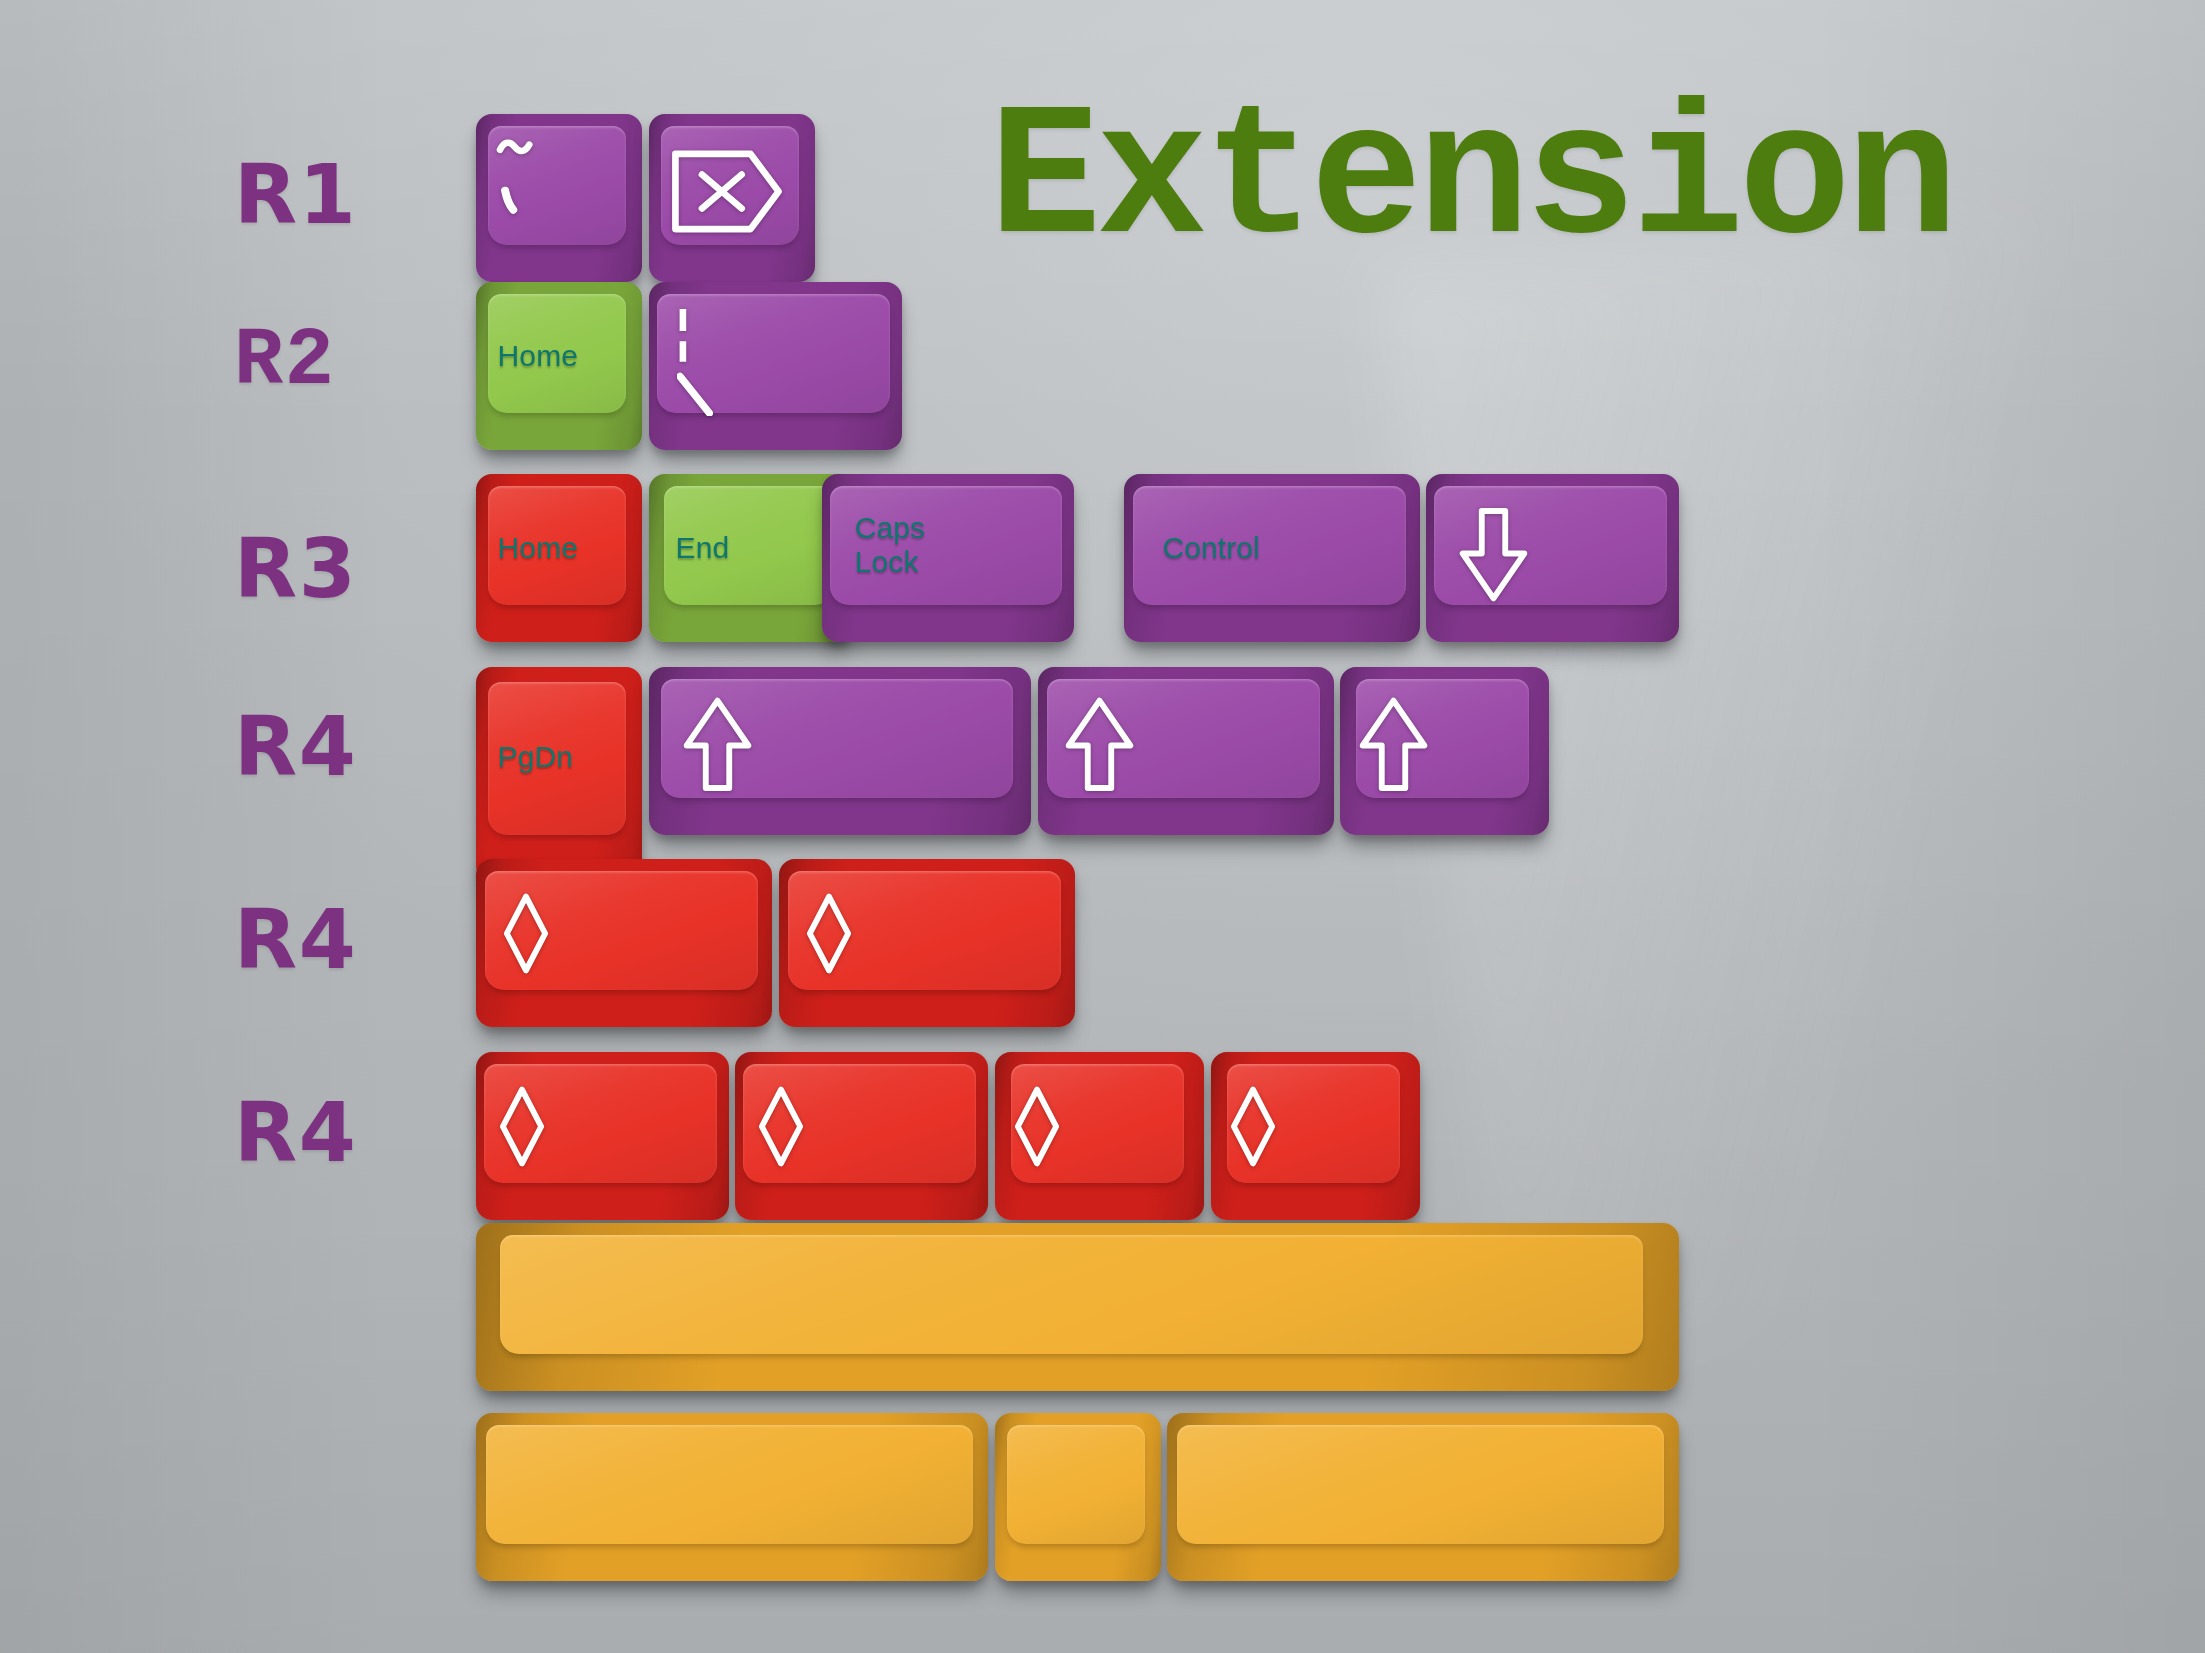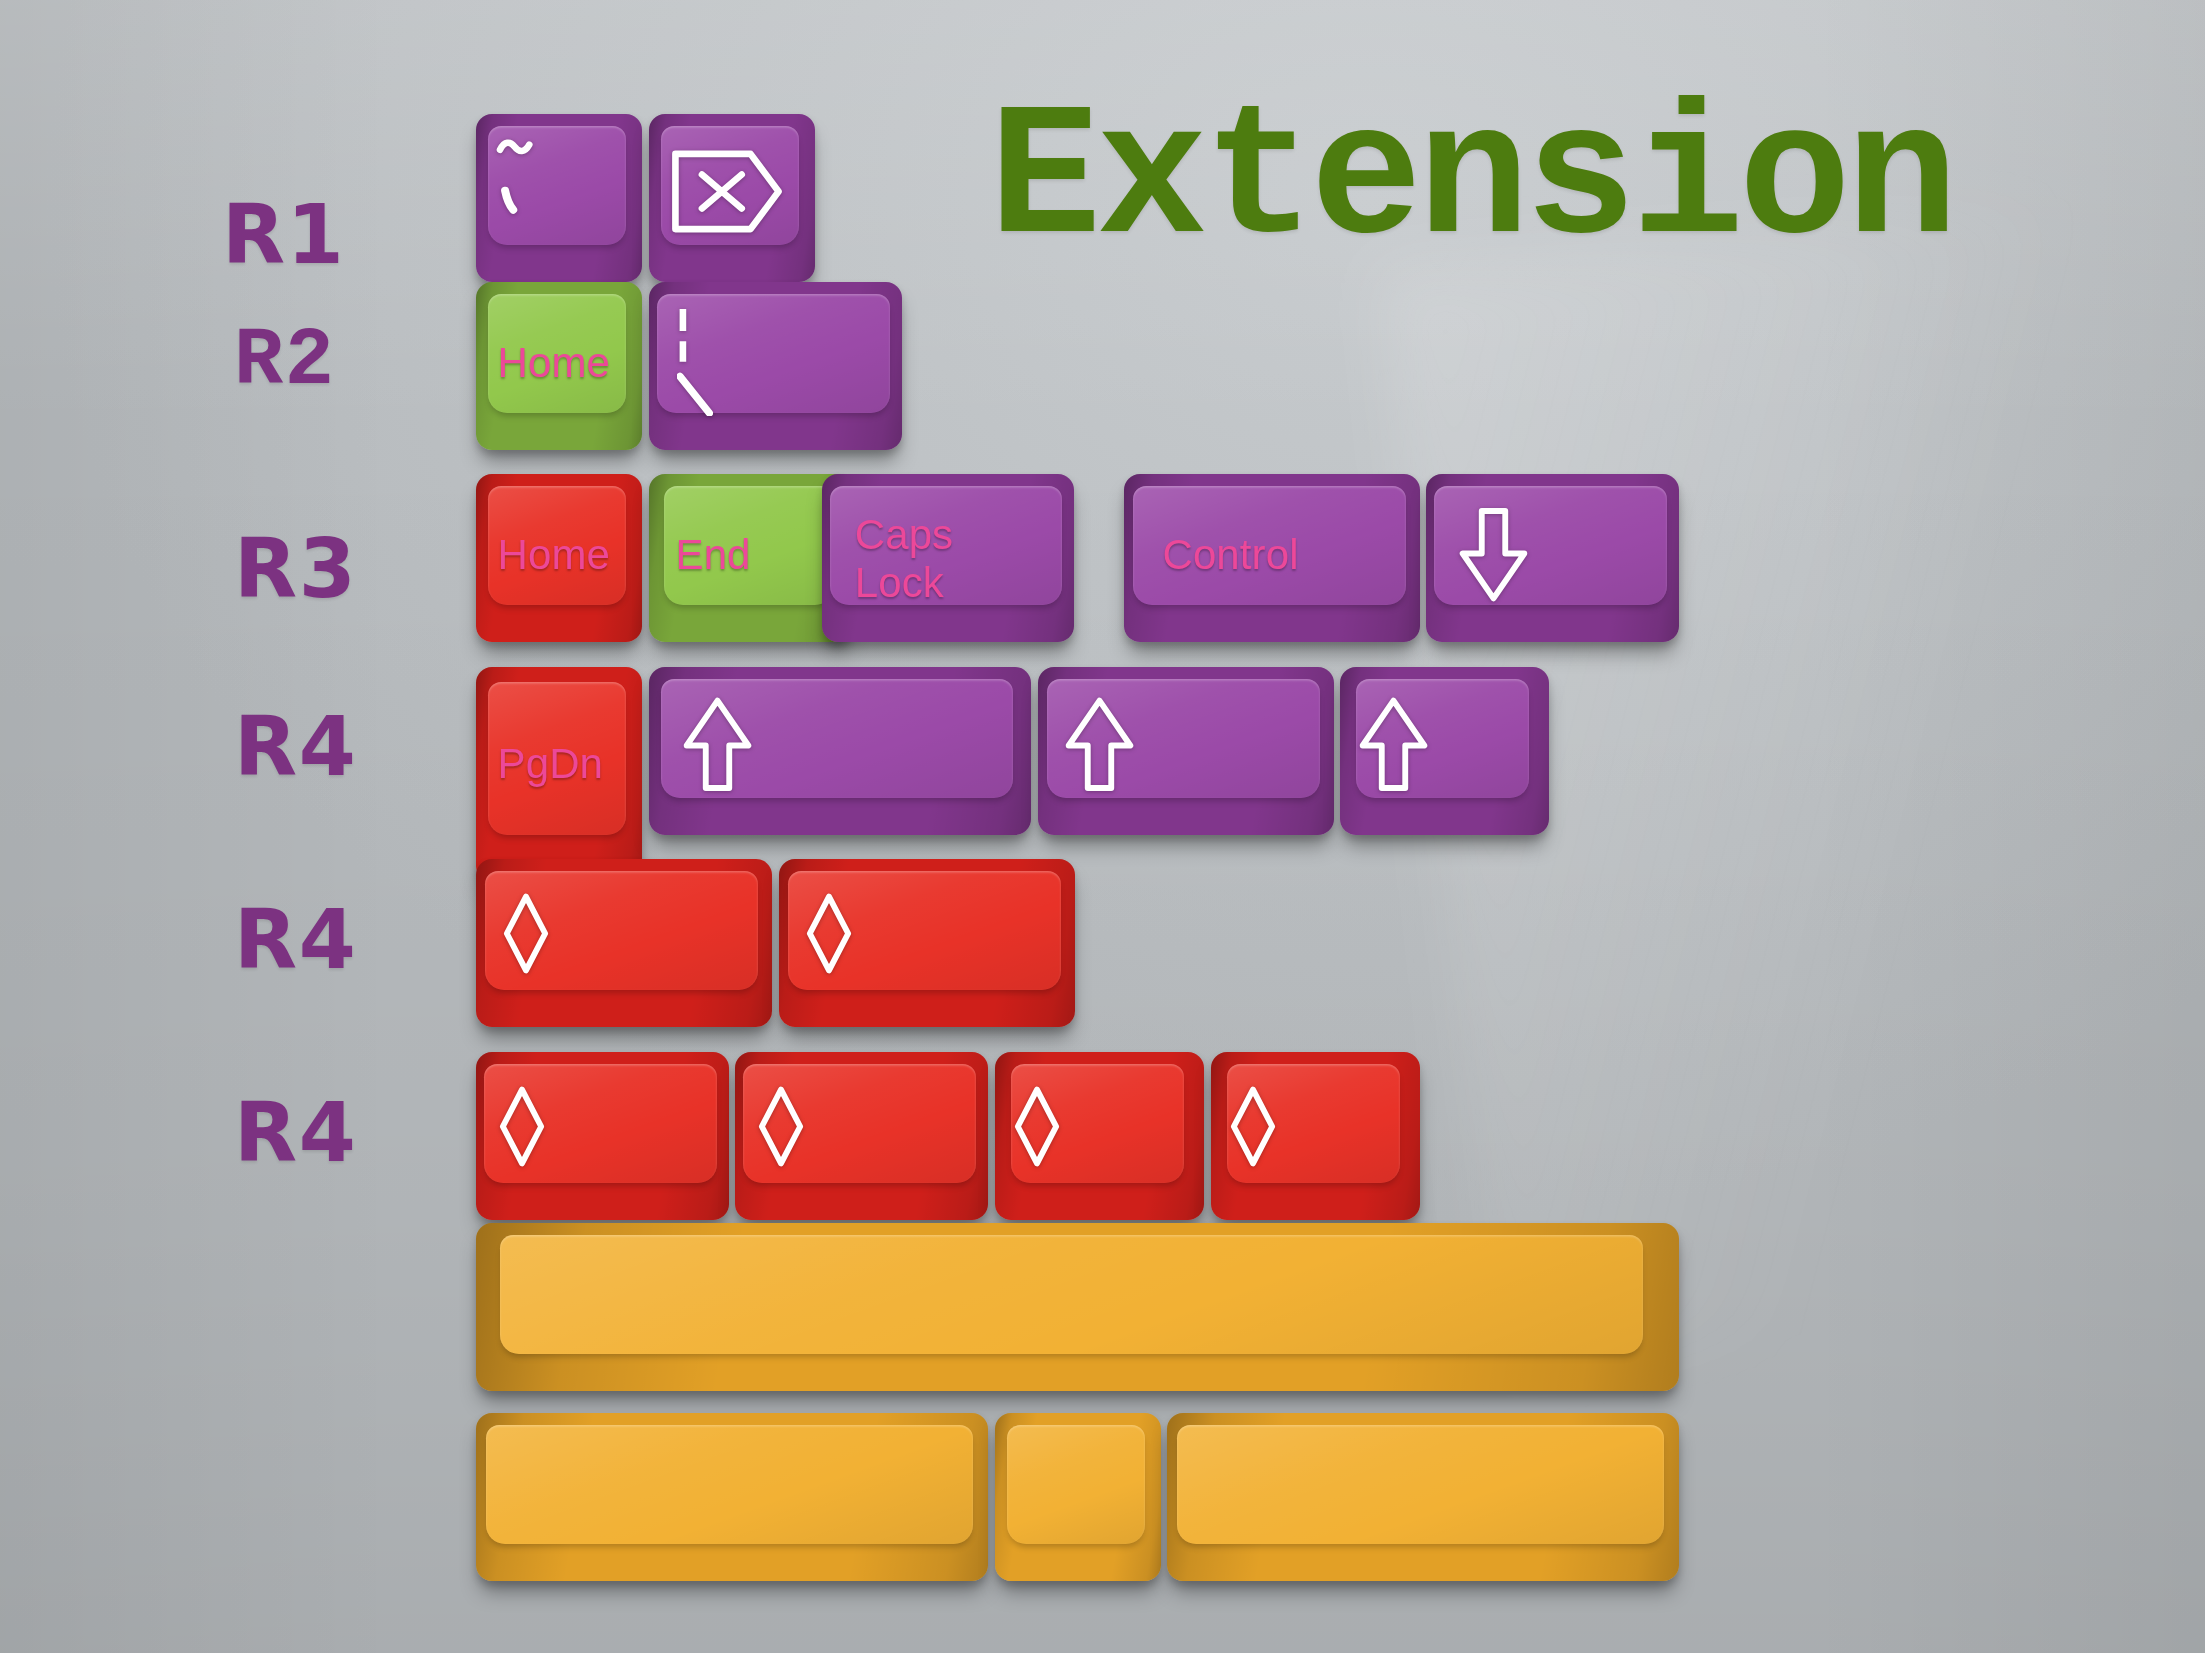--- a/index.html
+++ b/index.html
@@ -80,23 +80,23 @@
     content:"";position:absolute;inset:0;border-radius:inherit;
     background:linear-gradient(160deg, rgba(255,255,255,.14) 0%, rgba(255,255,255,.04) 34%,
                rgba(0,0,0,0) 60%, rgba(0,0,0,.07) 100%);
   }
   .cap .top.wide{ left:3.2%;right:4.6%; }
   .cap .top.xwide{ left:2.0%;right:3.0%; }
 
   
   .legend{
     position:absolute;left:13%;top:16%;
-    color:#ec4899;
+    color:#0f766e;
     font-family:"Liberation Sans", sans-serif;
-    font-size:42px;line-height:1.15;
+    font-size:30px;line-height:1.15;
     letter-spacing:0.1px;
     white-space:pre-line;
     text-shadow:0 1.5px 2.2px rgba(0,0,0,.28);
     z-index:3;
   }
   .legend.mid{ top:34%; }
   .legend.two{ top:22%; }
   .glyph{
     position:absolute;left:11%;top:18%;
     z-index:3;
@@ -112,21 +112,21 @@
 </style>
 </head>
 <body>
 
 <div id="vignette"></div>
 <div id="sheen"></div>
 
 <div id="title">Extension</div>
 
 <div id="labels">
-    <div class="rowlabel" style="left: 222px; top: 154px; margin-top: 40px;">R1</div>
+    <div class="rowlabel" style="left: 234px; top: 154px;">R1</div>
     <div class="rowlabel" style="left: 234px; top: 321px; font-family: Liberation Mono, monospace;">R2</div>
     <div class="rowlabel" style="left: 234px; top: 514px; margin-top: 14px;">R3</div>
     <div class="rowlabel" style="left: 234px; top: 706px;">R4</div>
     <div class="rowlabel" style="left: 234px; top: 899px;">R4</div>
     <div class="rowlabel" style="left: 234px; top: 1092px;">R4</div>
   </div>
 <div id="board">
     <div class="cap" style="--top: #9b4aa8; --skirt: #81368c; left: 476px; top: 114px; width: 166px; height: 168px;">
       <div class="skirt"></div>
       <div class="top"></div>

